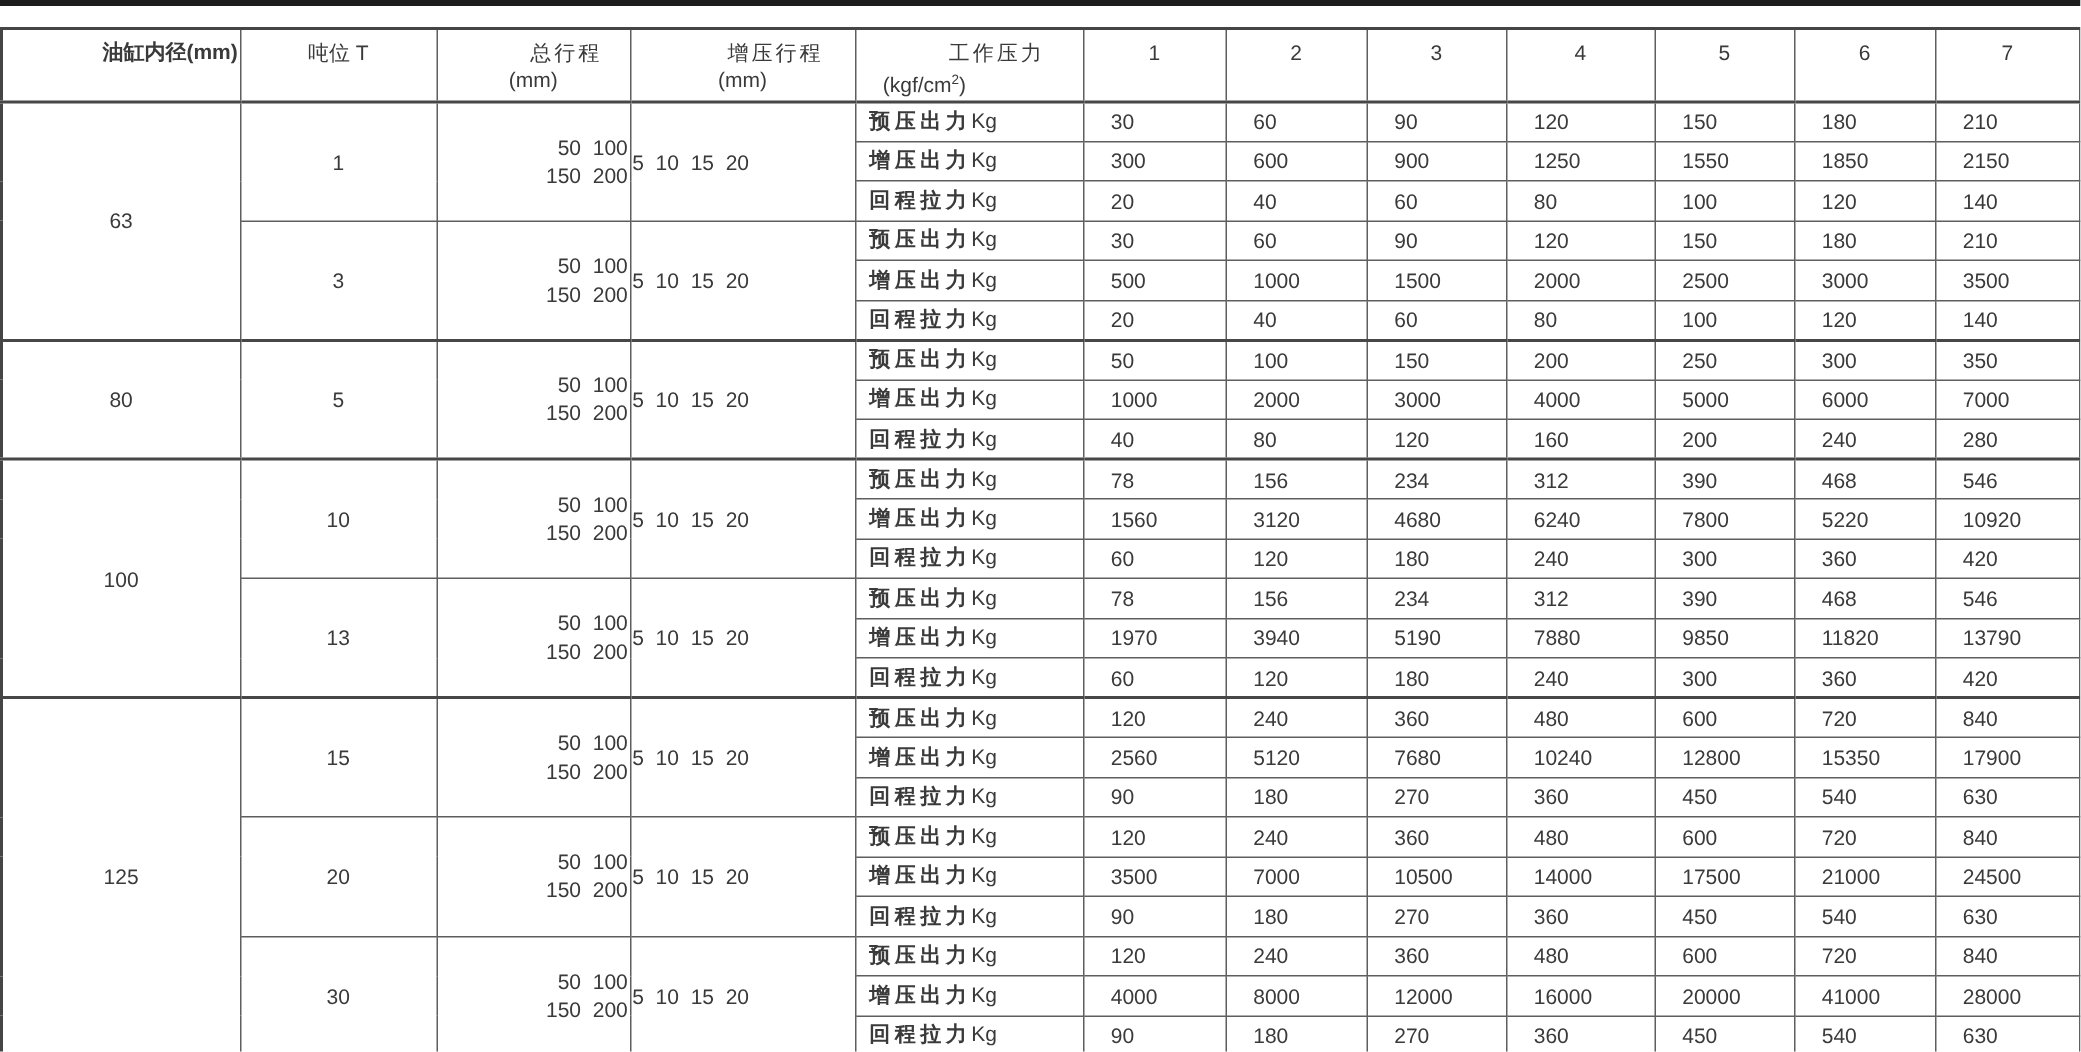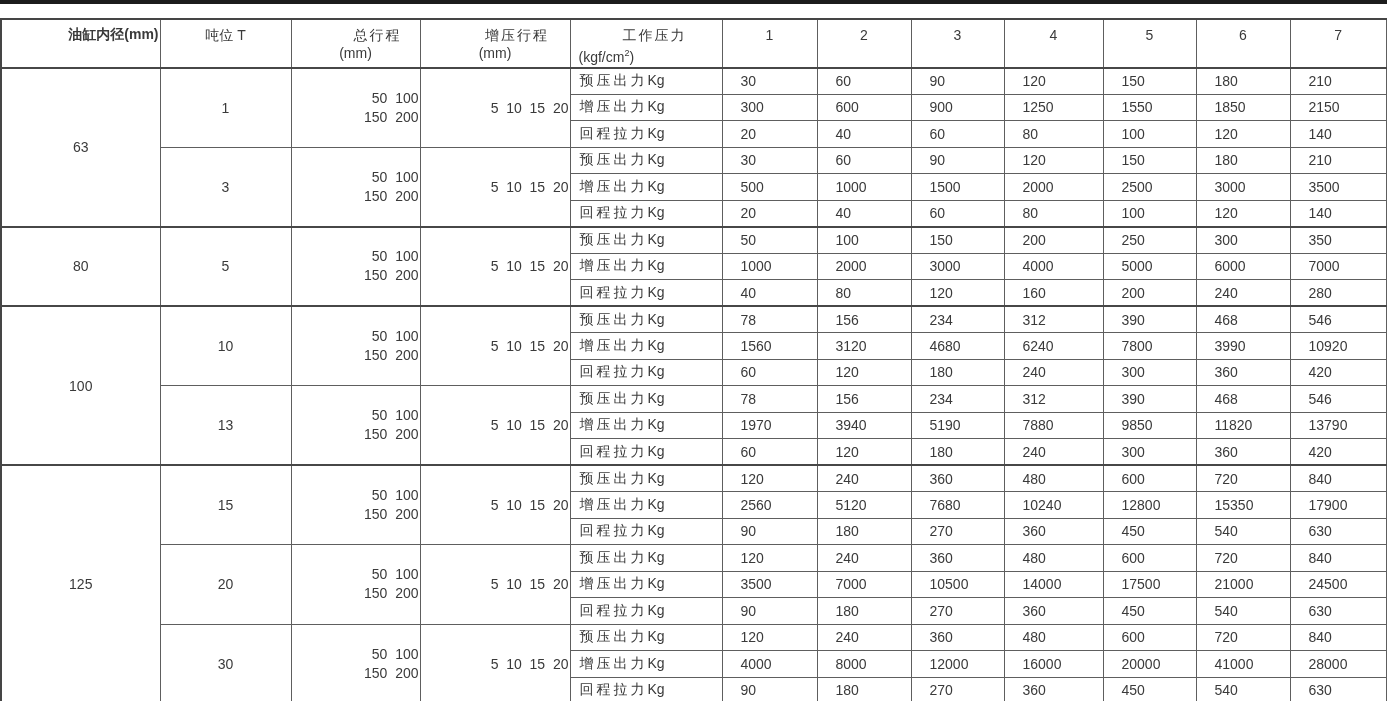--- a/index.html
+++ b/index.html
@@ -13,30 +13,30 @@
   table.spec{
     position:absolute;top:18px;left:0;width:1387px;
     border-collapse:collapse;table-layout:fixed;
     border:2px solid #454545;border-right:none;
   }
   th,td{border:1px solid #5e5e5e;font-size:14px;font-weight:normal;overflow:hidden;}
   thead tr{height:44px;}
   thead th{vertical-align:top;padding-top:6px;}
   .th-bore{text-align:right;padding-left:11px;font-weight:bold;}
   .th-center{text-align:center;line-height:18px;}
-  .th-press{text-align:left;padding-left:8px;line-height:18px;}
+  .th-press{text-align:left;padding-left:18px;line-height:18px;}
   .cn-sp{letter-spacing:2px;margin-left:44px;}
   sup{font-size:9px;}
   tbody tr{height:26.5px;}
   tr.group-start td{border-top:2px solid #474747;}
   td.bore, td.ton{text-align:center;}
   td.stroke{text-align:right;line-height:19px;white-space:pre;}
-  td.boost{text-align:right;white-space:pre;}
+  td.boost{text-align:left;white-space:pre;}
   td.rowlabel{padding-left:9px;white-space:nowrap;}
-  .lbl{letter-spacing:3px;}
+  .lbl{letter-spacing:3px;font-weight:bold;}
   .unit{letter-spacing:0;}
   td.val{text-align:left;padding-left:18px;}
 </style>
 </head>
 <body>
 
 <div class="topbar"></div>
 
 <table class="spec">
   <colgroup>
@@ -194,21 +194,21 @@
         <td class="val">468</td>
         <td class="val">546</td>
       </tr>
       <tr>
         <td class="rowlabel"><span class="lbl">增压出力</span><span class="unit">Kg</span></td>
         <td class="val">1560</td>
         <td class="val">3120</td>
         <td class="val">4680</td>
         <td class="val">6240</td>
         <td class="val">7800</td>
-        <td class="val">3990</td>
+        <td class="val">5220</td>
         <td class="val">10920</td>
       </tr>
       <tr>
         <td class="rowlabel"><span class="lbl">回程拉力</span><span class="unit">Kg</span></td>
         <td class="val">60</td>
         <td class="val">120</td>
         <td class="val">180</td>
         <td class="val">240</td>
         <td class="val">300</td>
         <td class="val">360</td>

